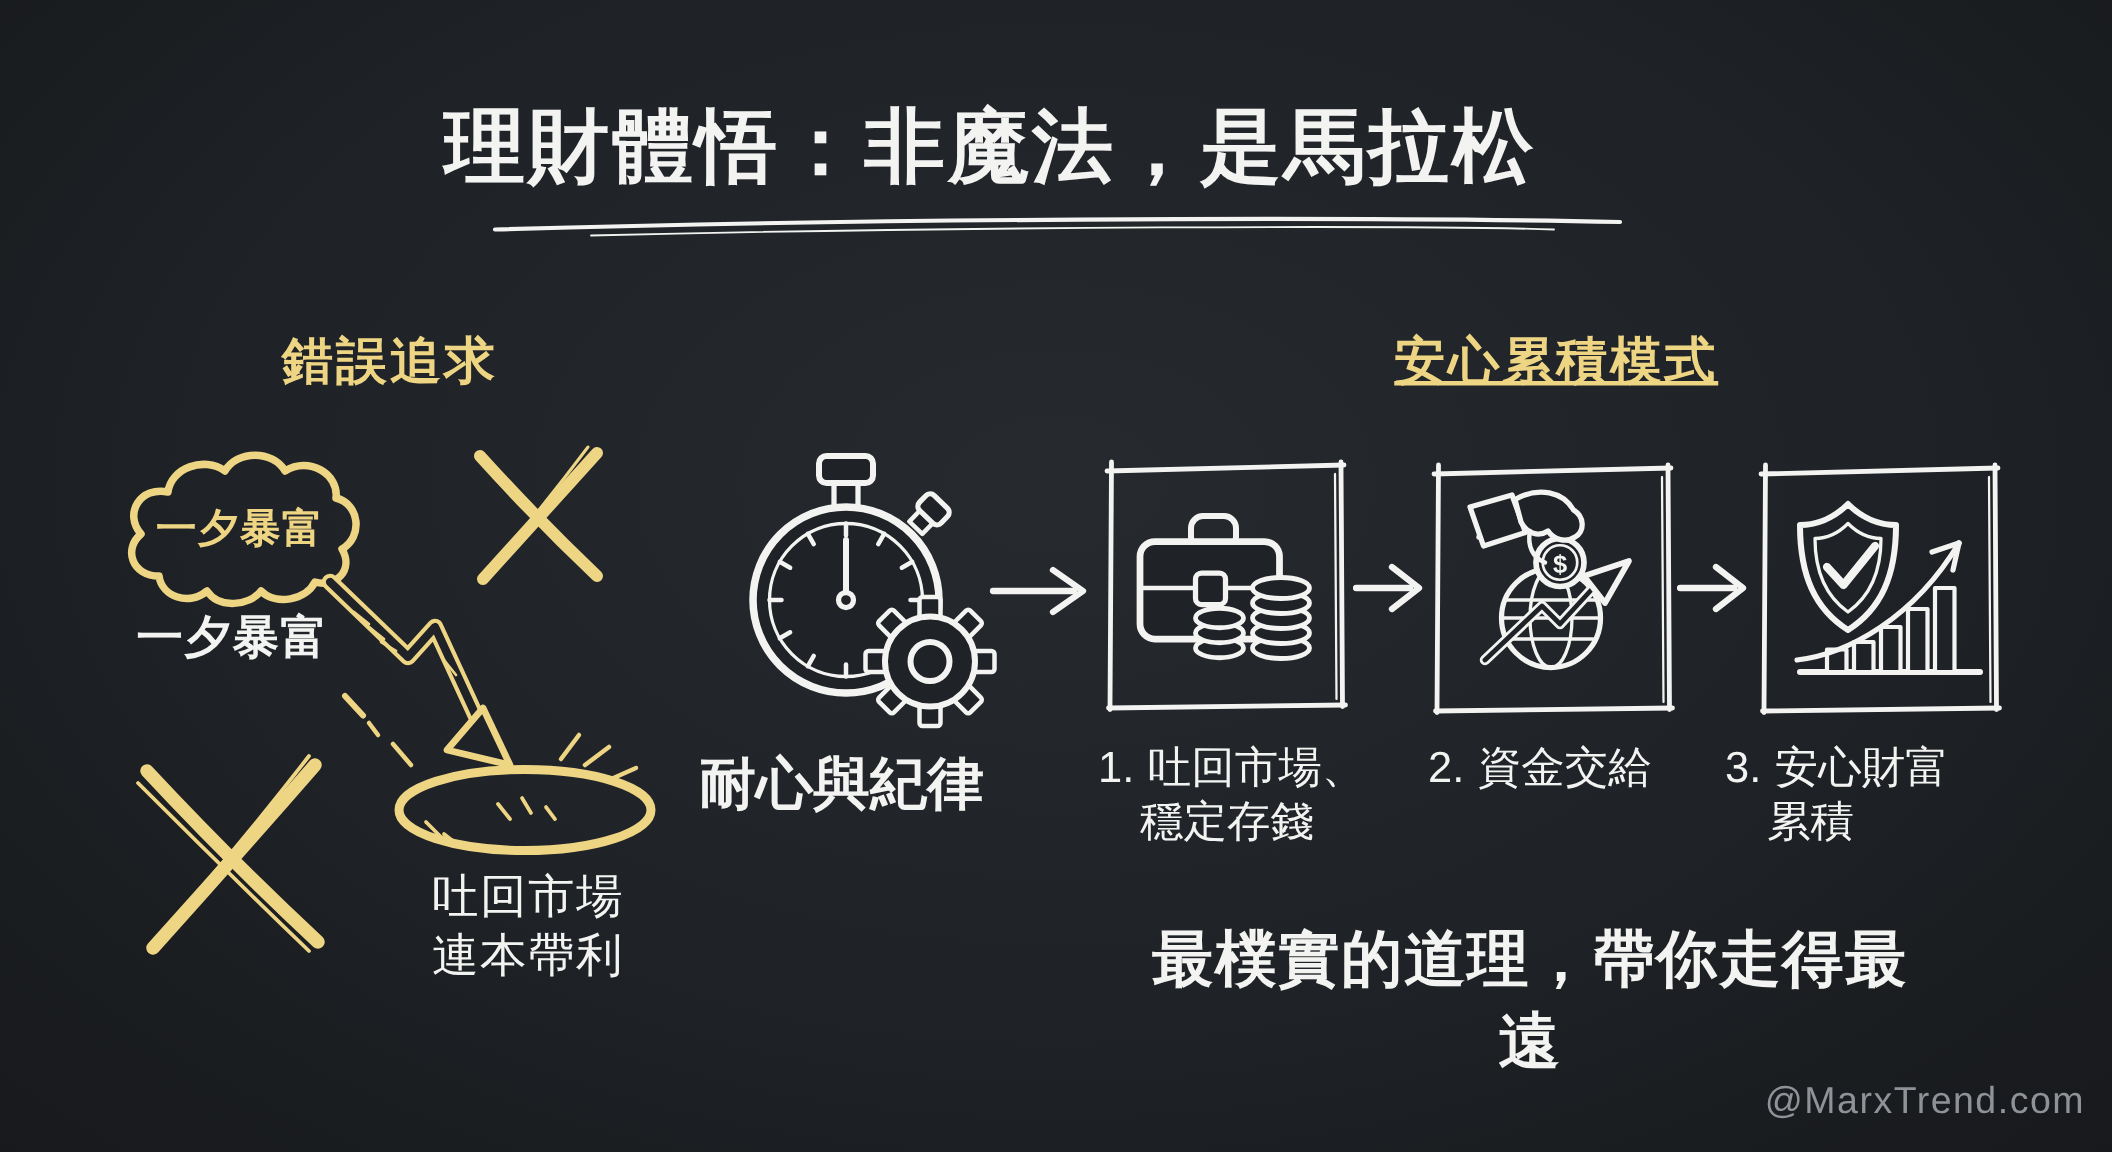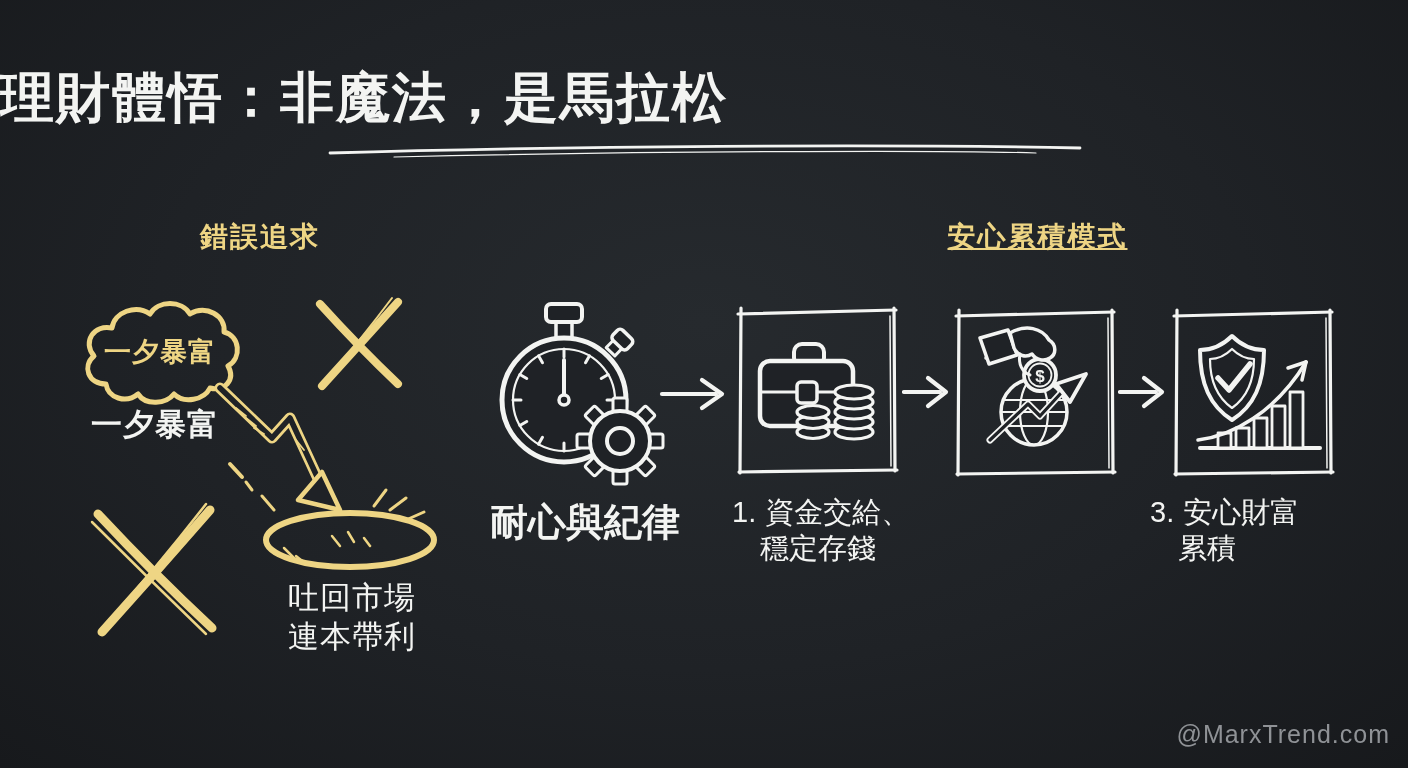--- a/index.html
+++ b/index.html
@@ -15,40 +15,40 @@
     background:#17191c;
   }
   .canvas{
     position:relative;width:1408px;height:768px;
     background:radial-gradient(ellipse at 50% 42%, #262a2e 0%, #1f2226 55%, #17191c 100%);
     color:var(--ink);
   }
   .abs{position:absolute;}
   .ctr{text-align:center;}
   .page-title{
-    left:0;top:62px;width:1320px;text-align:left;
+    left:0;top:62px;width:1320px;text-align:center;
     font-size:54px;font-weight:800;letter-spacing:2px;color:var(--ink);
   }
   .section-heading{
-    font-size:28px;font-weight:800;color:var(--yellow);letter-spacing:2px;
+    font-size:34px;font-weight:800;color:var(--yellow);letter-spacing:2px;
   }
   .cloud-text{
     left:98px;top:334px;width:124px;text-align:center;
     font-size:27px;font-weight:700;color:var(--yellow);letter-spacing:1px;
   }
   .cloud-caption{
     left:90px;top:404px;width:130px;text-align:center;
     font-size:31px;font-weight:600;color:var(--ink);letter-spacing:1px;
   }
   .result-text{
     left:282px;top:578px;width:140px;
     font-size:31px;line-height:39px;font-weight:500;color:var(--ink);letter-spacing:1px;
   }
   .foundation-label{
-    left:480px;top:497px;width:210px;text-align:center;
+    left:456px;top:497px;width:210px;text-align:center;
     font-size:38px;font-weight:800;color:var(--ink);
   }
   .step-label{
     top:494px;width:200px;
     font-size:29px;line-height:36px;font-weight:500;color:var(--ink);
   }
   .step-label .l1 .num{margin-right:9px;}
   .step-label .l2{padding-left:28px;}
   .tagline{
     left:760px;top:612px;width:520px;text-align:center;
@@ -268,26 +268,28 @@
       <g>
         <path class="sWf" stroke-width="4" d="M60,28 C70,38 82,42 92,42 C92,76 82,98 60,112
           C38,98 28,76 28,42 C38,42 50,38 60,28 Z"></path>
         <path class="sW" stroke-width="2.2" d="M60,41 C67,48 75,51 82,51 C82,74 74,90 60,100
           C46,90 38,74 38,51 C45,51 53,48 60,41 Z"></path>
         <polyline class="sW" stroke-width="5.5" points="46,70 57,82 78,56"></polyline>
       </g>
     </svg>
 
     <div class="abs step-label" style="left:732px;">
-      <div class="l1"><span class="num">1.</span><span>資金交給、</span></div>
+      <div class="l1"><span class="num">1.</span><span>吐回市場、</span></div>
       <div class="l2">穩定存錢</div>
     </div>
     <div class="abs step-label" style="left:952px;">
+      <div class="l1"><span class="num">2.</span><span>資金交給</span></div>
     </div>
     <div class="abs step-label" style="left:1150px;">
       <div class="l1"><span class="num">3.</span><span>安心財富</span></div>
       <div class="l2">累積</div>
     </div>
   </section>
 
+  <div class="abs tagline">最樸實的道理，帶你走得最遠</div>
   <div class="abs watermark">@MarxTrend.com</div>
 
 </div>
 
 </body></html>

